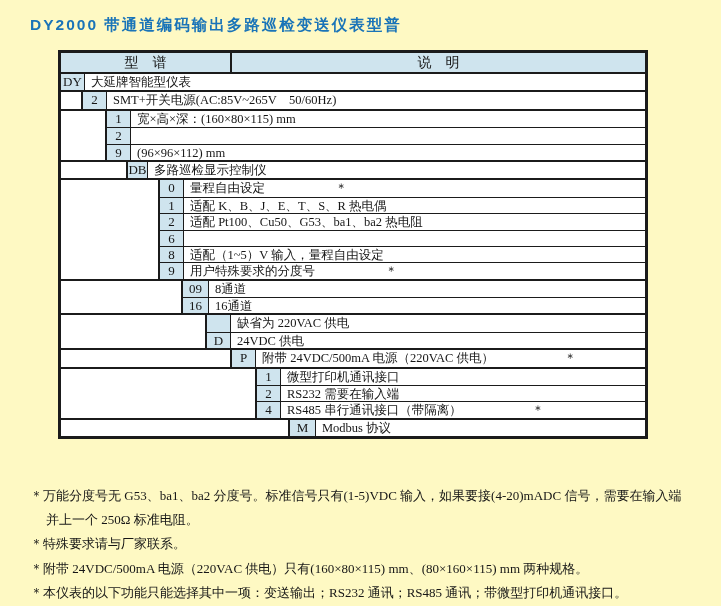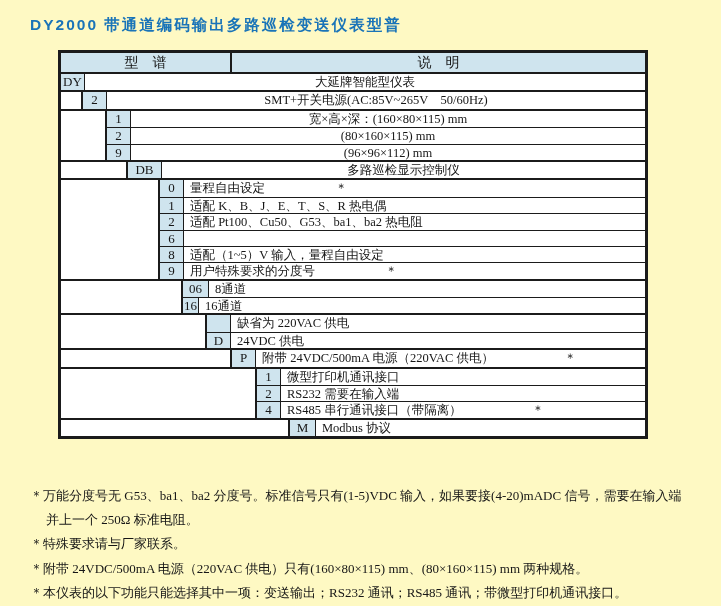--- a/index.html
+++ b/index.html
@@ -38,21 +38,21 @@
   .spacer{background:#fff;flex-shrink:0;}
   .grows{flex:1;display:flex;flex-direction:column;border-left:2px solid var(--bc);}
   .grows.noleft{border-left:none;}
   .trow{display:flex;height:16.4px;line-height:16.6px;font-size:12.5px;}
   .trow + .trow{border-top:1.5px solid var(--bc);}
   .code{
     flex-shrink:0;background:var(--blue);border-right:1.8px solid var(--bc);
     text-align:center;font-size:13px;white-space:nowrap;overflow:hidden;
   }
   .desc{flex:1;position:relative;padding:0 6px;white-space:nowrap;overflow:hidden;}
-  .desc.center{text-align:center;}
+  .desc.center{text-align:left;}
   .note{margin-left:70px;}
   .note-right{position:absolute;right:14px;top:16px;}
 
   .footnotes{
     position:absolute;left:30px;top:484px;width:684px;
     font-size:13px;line-height:24.2px;white-space:nowrap;
   }
   .fn-line{white-space:nowrap;}
   .fn-cont{padding-left:16px;}
 </style>
@@ -88,33 +88,32 @@
         </div>
         <div class="group">
           <div class="spacer" style="width: 44px;"></div>
           <div class="grows">
             <div class="trow">
               <div class="code" style="width: 24px;">1</div>
               <div class="desc center"><span>宽×高×深：(160×80×115) mm</span></div>
             </div>
             <div class="trow">
               <div class="code" style="width: 24px;">2</div>
-              <div class="desc center"><span>(80×160×115) mm</span></div>
             </div>
             <div class="trow">
               <div class="code" style="width: 24px;">9</div>
               <div class="desc center"><span>(96×96×112) mm</span><span class="note-right">（只能为 8 路巡检）</span></div>
             </div>
           </div>
         </div>
         <div class="group">
           <div class="spacer" style="width: 65px;"></div>
           <div class="grows">
             <div class="trow">
-              <div class="code" style="width: 34px;">DB</div>
+              <div class="code" style="width: 20px;">DB</div>
               <div class="desc center"><span>多路巡检显示控制仪</span></div>
             </div>
           </div>
         </div>
         <div class="group">
           <div class="spacer" style="width: 97px;"></div>
           <div class="grows">
             <div class="trow">
               <div class="code" style="width: 24px;">0</div>
               <div class="desc"><span>量程自由设定</span><span class="note">＊</span></div>
@@ -137,25 +136,25 @@
             <div class="trow">
               <div class="code" style="width: 24px;">9</div>
               <div class="desc"><span>用户特殊要求的分度号</span><span class="note">＊</span></div>
             </div>
           </div>
         </div>
         <div class="group">
           <div class="spacer" style="width: 120px;"></div>
           <div class="grows">
             <div class="trow">
-              <div class="code" style="width: 26px;">06</div>
+              <div class="code" style="width: 26px;">09</div>
               <div class="desc"><span>8通道</span></div>
             </div>
             <div class="trow">
-              <div class="code" style="width: 16px;">16</div>
+              <div class="code" style="width: 26px;">16</div>
               <div class="desc"><span>16通道</span></div>
             </div>
           </div>
         </div>
         <div class="group">
           <div class="spacer" style="width: 144px;"></div>
           <div class="grows">
             <div class="trow">
               <div class="code" style="width: 24px;"></div>
               <div class="desc"><span>缺省为 220VAC 供电</span></div>

